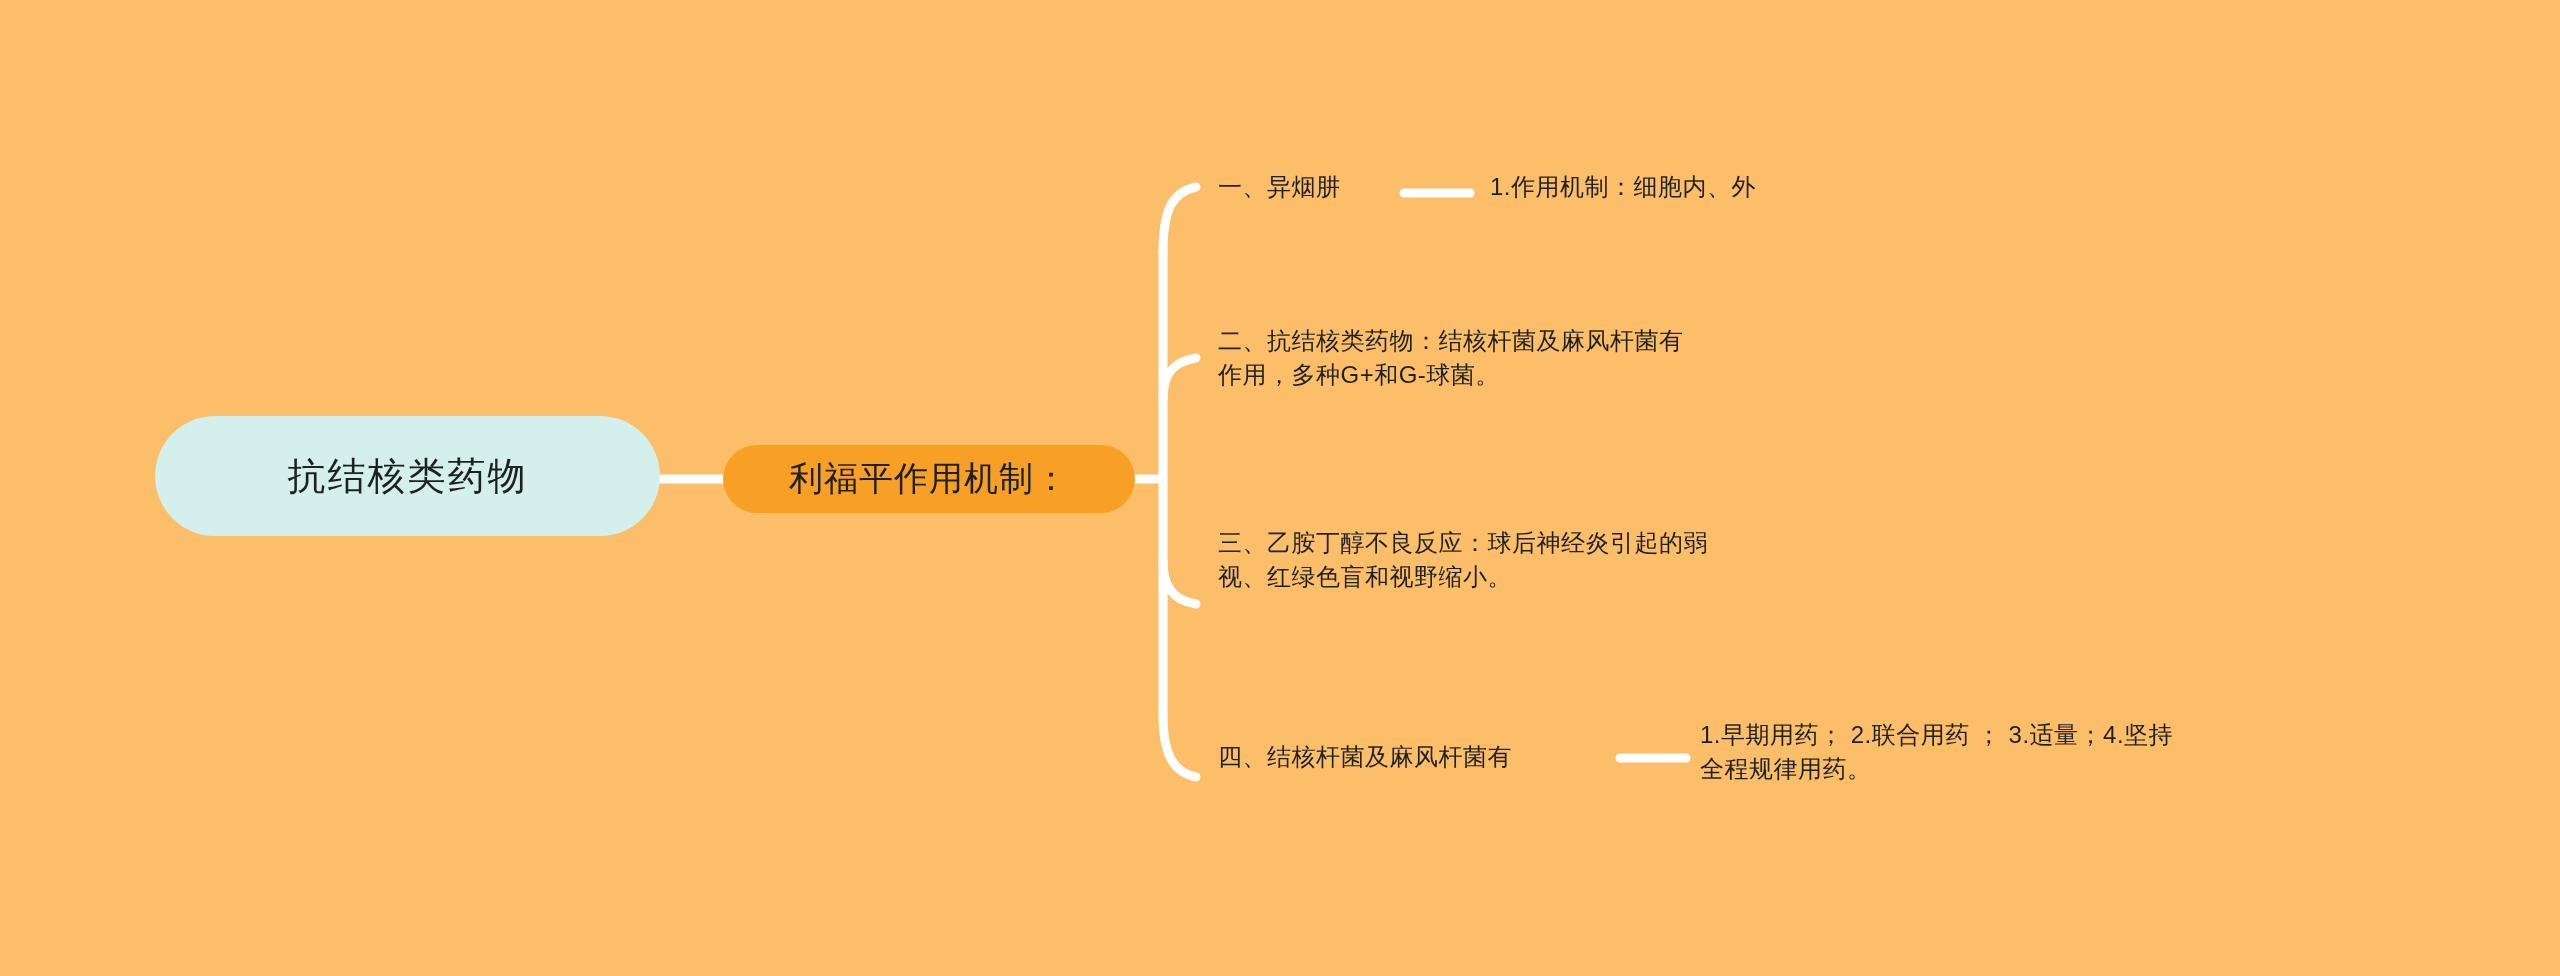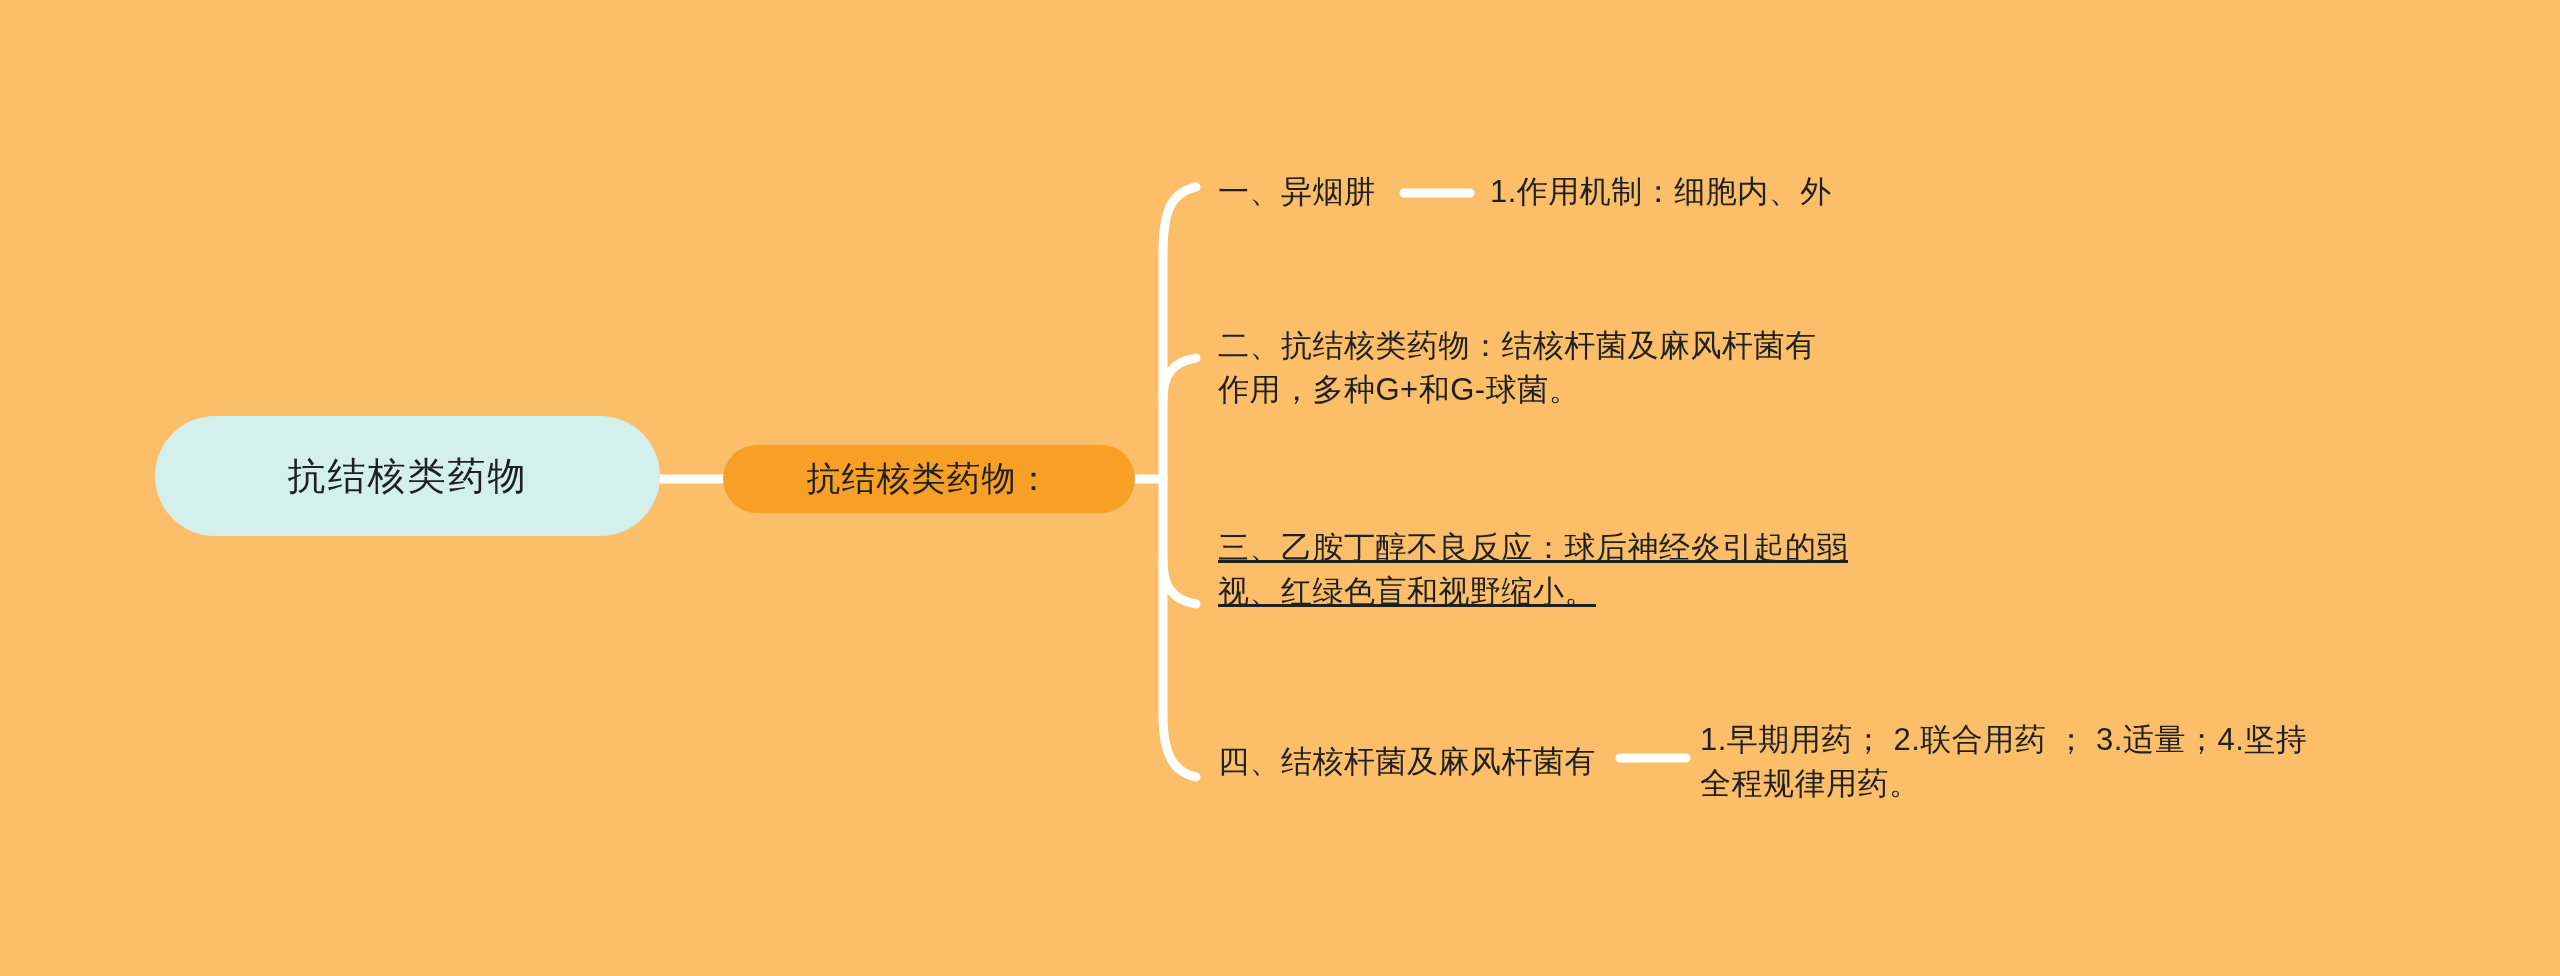--- a/index.html
+++ b/index.html
@@ -64,30 +64,30 @@
     background: #F89F26;
     color: #1E2022;
     font-size: 34px;
     letter-spacing: 1px;
   }
 
   
   .leaf {
     position: absolute;
     color: #1E2022;
-    font-size: 31px;
+    font-size: 24px;
     line-height: 1.42;
     letter-spacing: 0.5px;
     white-space: pre-line;
   }
 
   .leaf-1     { left: 1218px; top: 170px;  width: 260px; }
   .leaf-1-sub { left: 1490px; top: 170px;  width: 700px; }
   .leaf-2     { left: 1218px; top: 324px;  width: 740px; }
-  .leaf-3     { left: 1218px; top: 526px;  width: 740px; text-decoration: underline; }
+  .leaf-3     { left: 1218px; top: 526px;  width: 740px; }
   .leaf-4     { left: 1218px; top: 740px;  width: 450px; }
   .leaf-4-sub { left: 1700px; top: 718px;  width: 740px; }
 </style>
 </head>
 <body>
 
 <div id="mindmap">
 
   <svg id="connectors" viewBox="0 0 2560 976">
     <g fill="none" stroke="#FFFFFF" stroke-width="9" stroke-linecap="round">
@@ -110,21 +110,21 @@
 
       <path d="M 1620 758 L 1686 758"></path>
     </g>
   </svg>
 
   <div class="node node-root">
     <span>抗结核类药物</span>
   </div>
 
   <div class="node node-level2">
-    <span>抗结核类药物：</span>
+    <span>利福平作用机制：</span>
   </div>
 
   <div class="leaf leaf-1">一、异烟肼</div>
 
   <div class="leaf leaf-1-sub">1.作用机制：细胞内、外</div>
 
   <div class="leaf leaf-2">二、抗结核类药物：结核杆菌及麻风杆菌有
 作用，多种G+和G-球菌。</div>
 
   <div class="leaf leaf-3">三、乙胺丁醇不良反应：球后神经炎引起的弱

